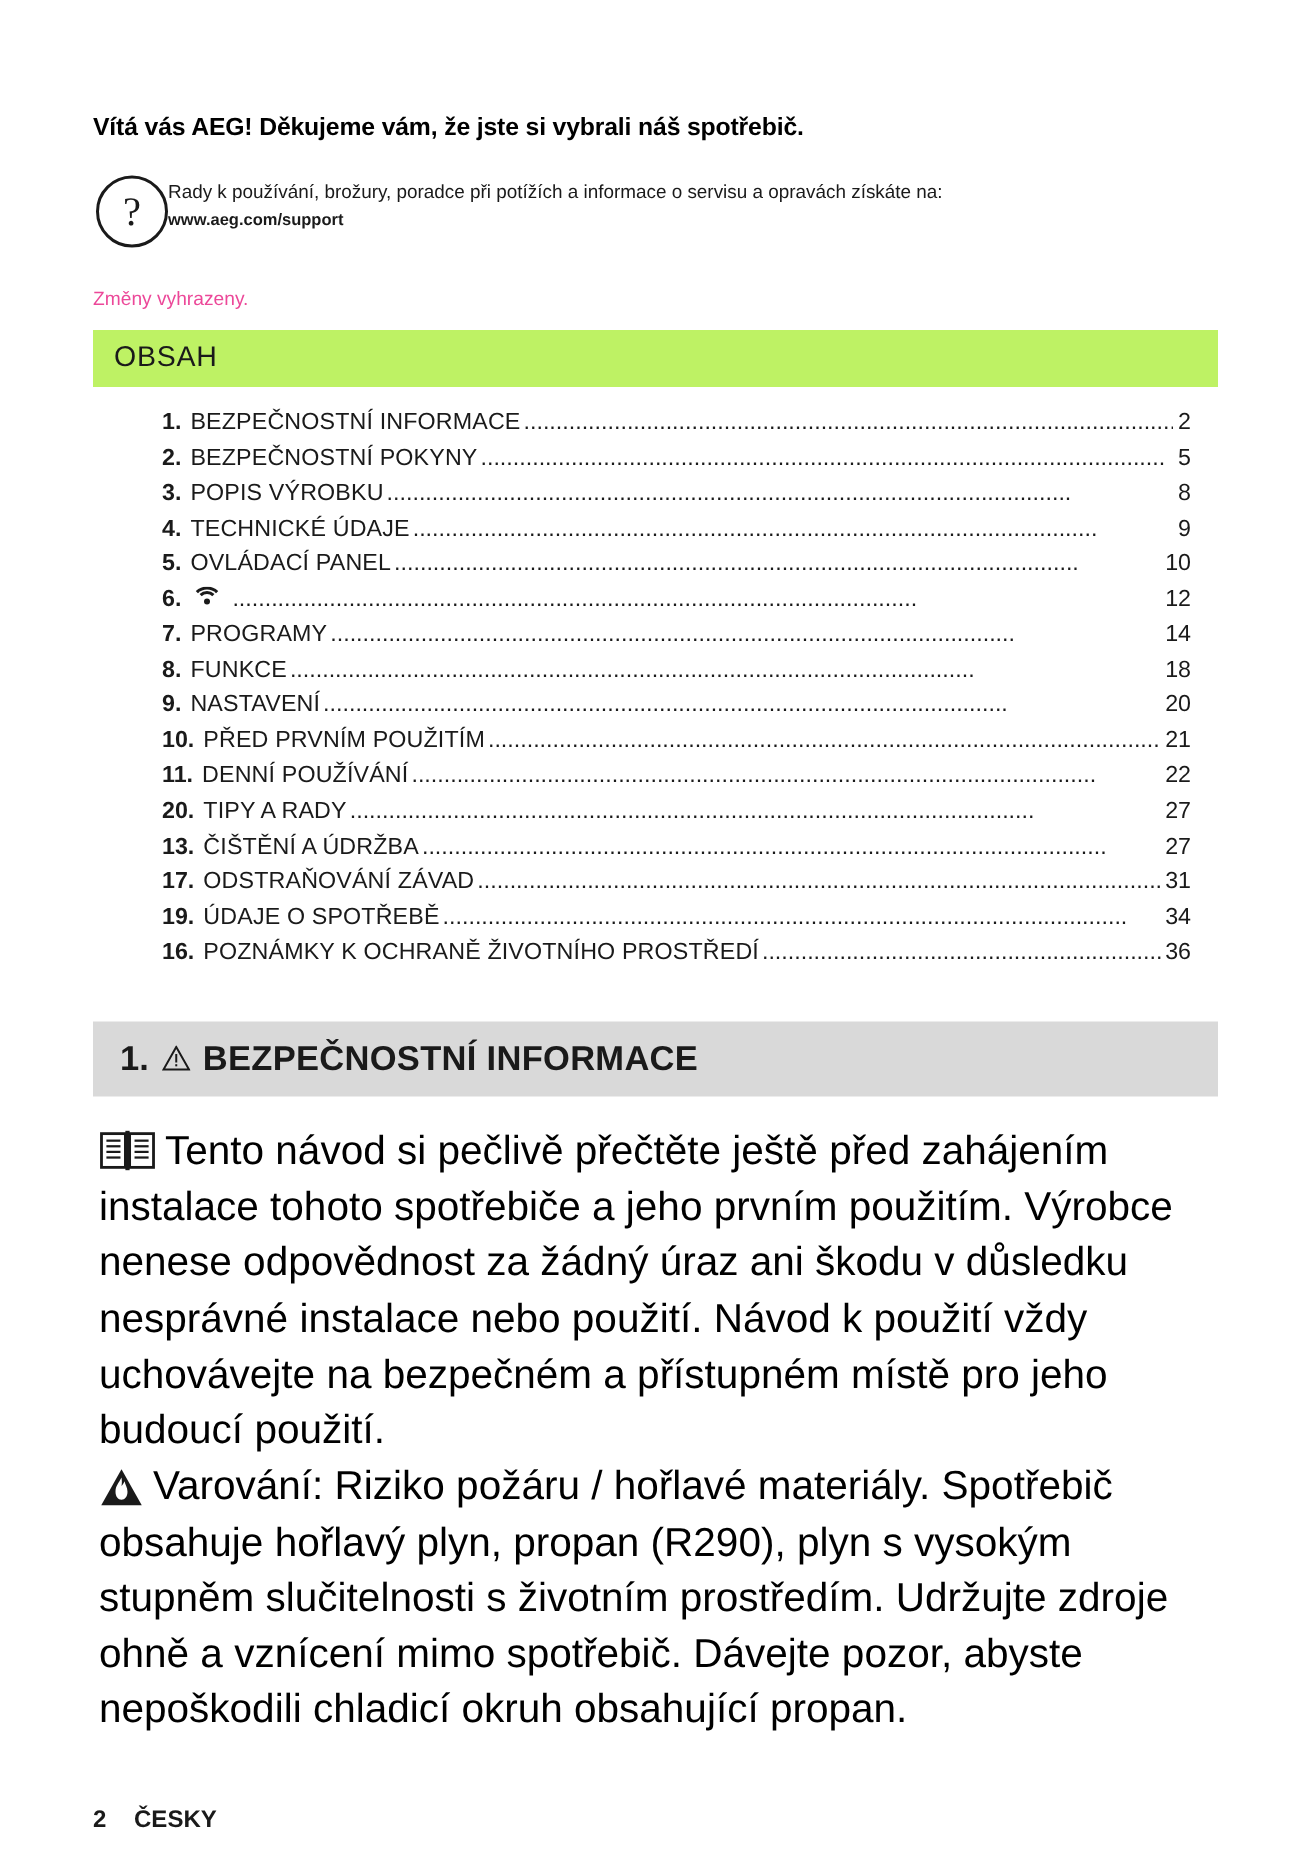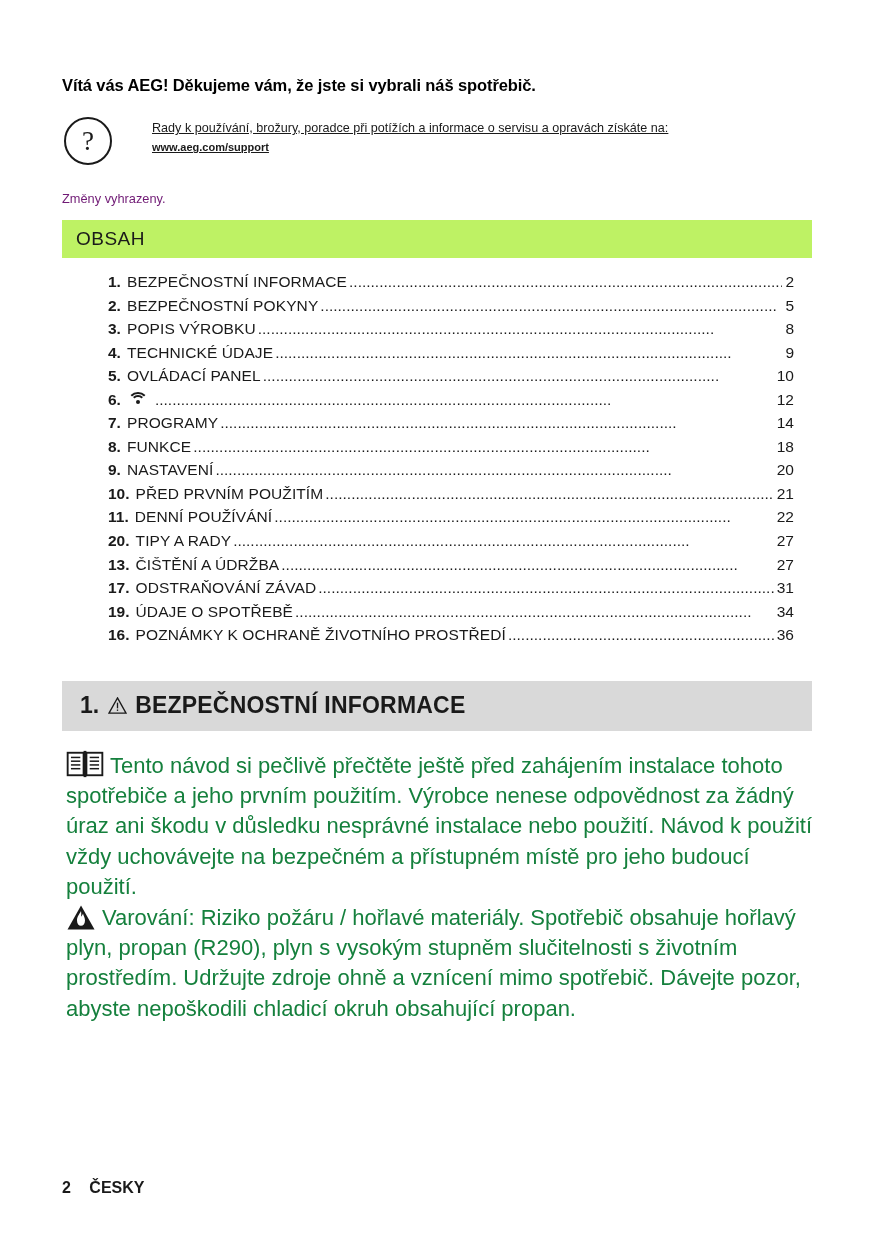--- a/index.html
+++ b/index.html
@@ -47,36 +47,34 @@
     align-items: center;
     justify-content: center;
     font-size: 27px;
     line-height: 1;
     font-family: "Liberation Serif", serif;
     flex: none;
     margin-left: 2px;
     margin-top: 2px;
   }
   .support-text {
-    margin-left: 40px;
     font-size: 12.6px;
     line-height: 1.45;
     padding-top: 4px;
-    text-decoration: underline;
   }
   .support-text .url {
     font-weight: bold;
     display: block;
     margin-top: 3px;
     font-size: 11px;
   }
   .changes {
     margin-top: 26px;
     font-size: 12.8px;
-    color: #701a75;
+    color: #ec4899;
   }
 
   
   .section-band {
     background: #bef264;
     height: 38px;
     display: flex;
     align-items: center;
     padding-left: 14px;
     box-sizing: border-box;
@@ -173,23 +171,23 @@
   .warn-tri svg { display: block; }
   .chapter-band .chap-title {
     font-size: 23px;
     font-weight: bold;
     letter-spacing: 0.2px;
   }
 
   
   .body-block {
     margin-top: 18px;
-    font-size: 22px;
+    font-size: 27px;
     line-height: 1.38;
-    color: #15803d;
+    color: #000000;
     padding-left: 4px;
   }
   .body-block p { margin: 0; }
   .body-block p + p { margin-top: 0; }
 
   .book-icon {
     display: inline-block;
     width: 38px;
     height: 30px;
     vertical-align: -6px;
@@ -200,21 +198,21 @@
     width: 30px;
     height: 27px;
     vertical-align: -6px;
     margin-right: 6px;
   }
 
   
   .footer {
     position: absolute;
     left: 62px;
-    bottom: 43px;
+    bottom: 17px;
     font-size: 16px;
     font-weight: bold;
     color: #1a1a1a;
   }
   .footer .pageno { margin-right: 14px; }
 </style>
 </head>
 <body>
 
 <div class="page">

